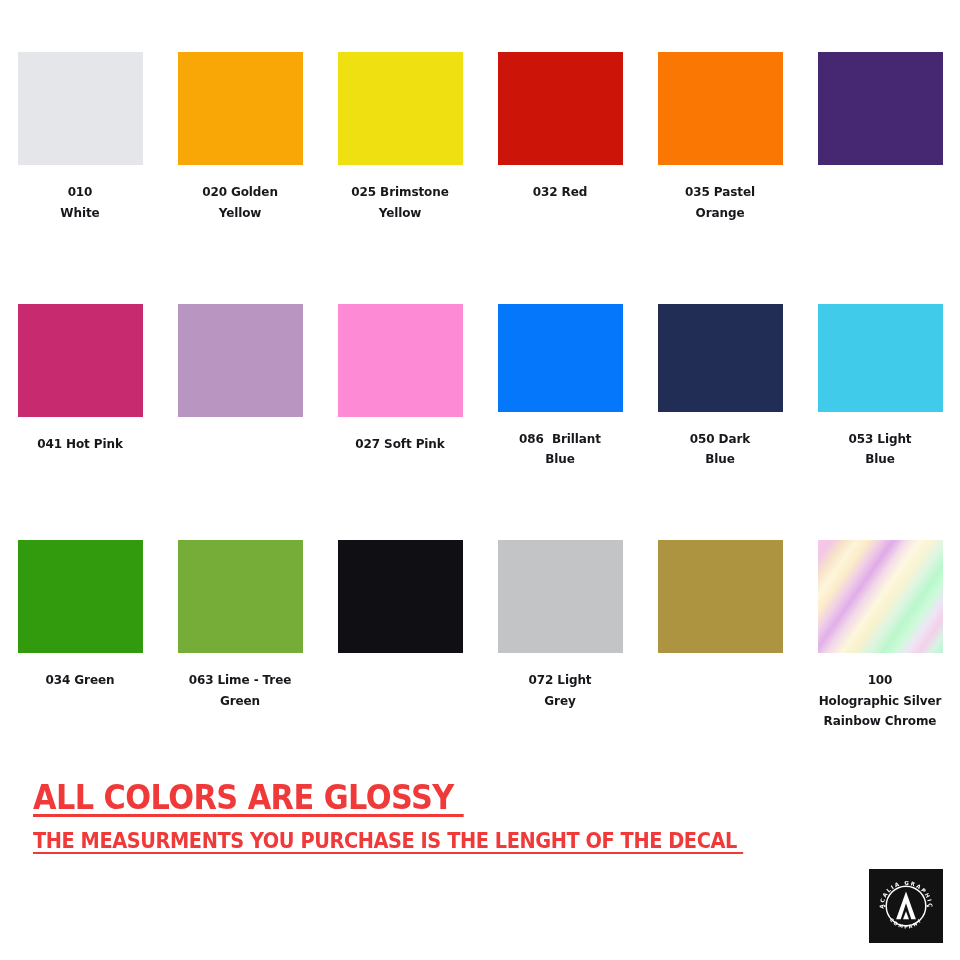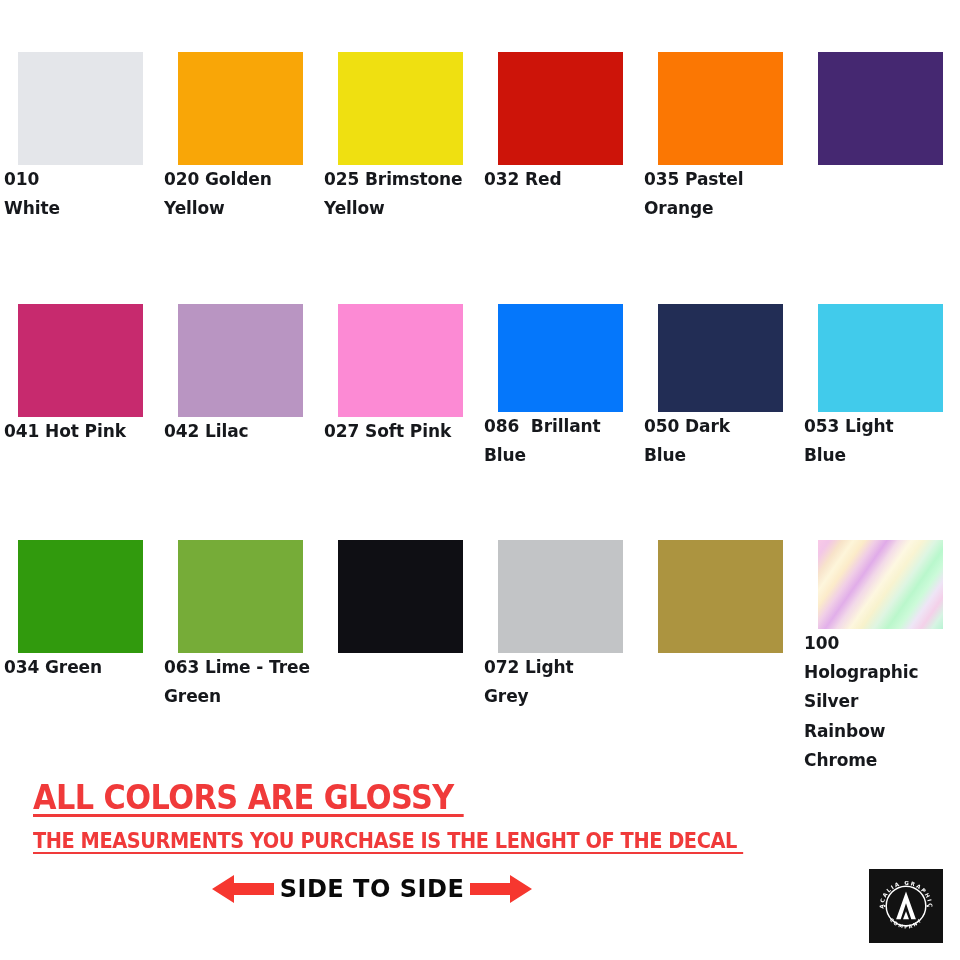--- a/index.html
+++ b/index.html
@@ -45,24 +45,25 @@
   .row-1 .swatch-cell { height: 166px; }
   .row-2 .swatch-cell { height: 235px; }
 
   .swatch-chip {
     width: 125px;
     height: 113px;
     display: block;
   }
 
   .swatch-label {
+    margin-top: 17px;
     width: 152px;
-    text-align: left;
+    text-align: center;
     font-family: "DejaVu Sans", sans-serif;
-    font-size: 17px;
+    font-size: 12px;
     font-weight: 700;
     line-height: 1.72;
     color: #16181c;
     letter-spacing: -0.1px;
     white-space: pre-wrap;
   }
 
   
   .holo {
     position: relative;
@@ -208,21 +209,20 @@
     </div>
   </div>
 
   <div class="swatch-grid row-1" style="top:304px;">
     <div class="swatch-cell">
       <span class="swatch-chip" style="background:#c72a6e;"></span>
       <span class="swatch-label">041 Hot Pink</span>
     </div>
     <div class="swatch-cell">
       <span class="swatch-chip" style="background:#b995c2;"></span>
-      <span class="swatch-label">042 Lilac</span>
     </div>
     <div class="swatch-cell">
       <span class="swatch-chip" style="background:#fc8ad4;"></span>
       <span class="swatch-label">027 Soft Pink</span>
     </div>
     <div class="swatch-cell">
       <span class="swatch-chip" style="background:#0577fb;"></span>
       <span class="swatch-label">086  Brillant
 Blue</span>
     </div>
@@ -263,33 +263,20 @@
       <span class="swatch-chip holo"></span>
       <span class="swatch-label">100
 Holographic Silver
 Rainbow Chrome</span>
     </div>
   </div>
 
   <div class="notice-glossy">ALL COLORS ARE GLOSSY </div>
   <div class="notice-measure">THE MEASURMENTS YOU PURCHASE IS THE LENGHT OF THE DECAL </div>
 
-  <div class="side-banner">
-    <span>
-      <svg class="arrow-svg" width="62" height="32" viewBox="0 0 62 32" aria-hidden="true">
-        <polygon points="0,16 22,2 22,10 62,10 62,22 22,22 22,30" fill="#f6372f"></polygon>
-      </svg>
-    </span>
-    <span class="side-text">SIDE TO SIDE</span>
-    <span>
-      <svg class="arrow-svg" width="62" height="32" viewBox="0 0 62 32" aria-hidden="true">
-        <polygon points="62,16 40,2 40,10 0,10 0,22 40,22 40,30" fill="#f6372f"></polygon>
-      </svg>
-    </span>
-  </div>
 
   <div class="logo-box">
     <svg class="logo-svg" width="66" height="66" viewBox="0 0 100 100" aria-hidden="true">
       <defs>
         <path id="arcTop" d="M 16,52 A 34,34 0 0 1 84,52" fill="none"></path>
         <path id="arcBottom" d="M 20,54 A 30,30 0 0 0 80,54" fill="none"></path>
       </defs>
       <circle cx="50" cy="50" r="30" fill="none" stroke="#ffffff" stroke-width="2.2"></circle>
 
       <path d="M 50,28 L 35,70 L 42,70 L 50,46 L 58,70 L 65,70 Z" fill="#ffffff"></path>

